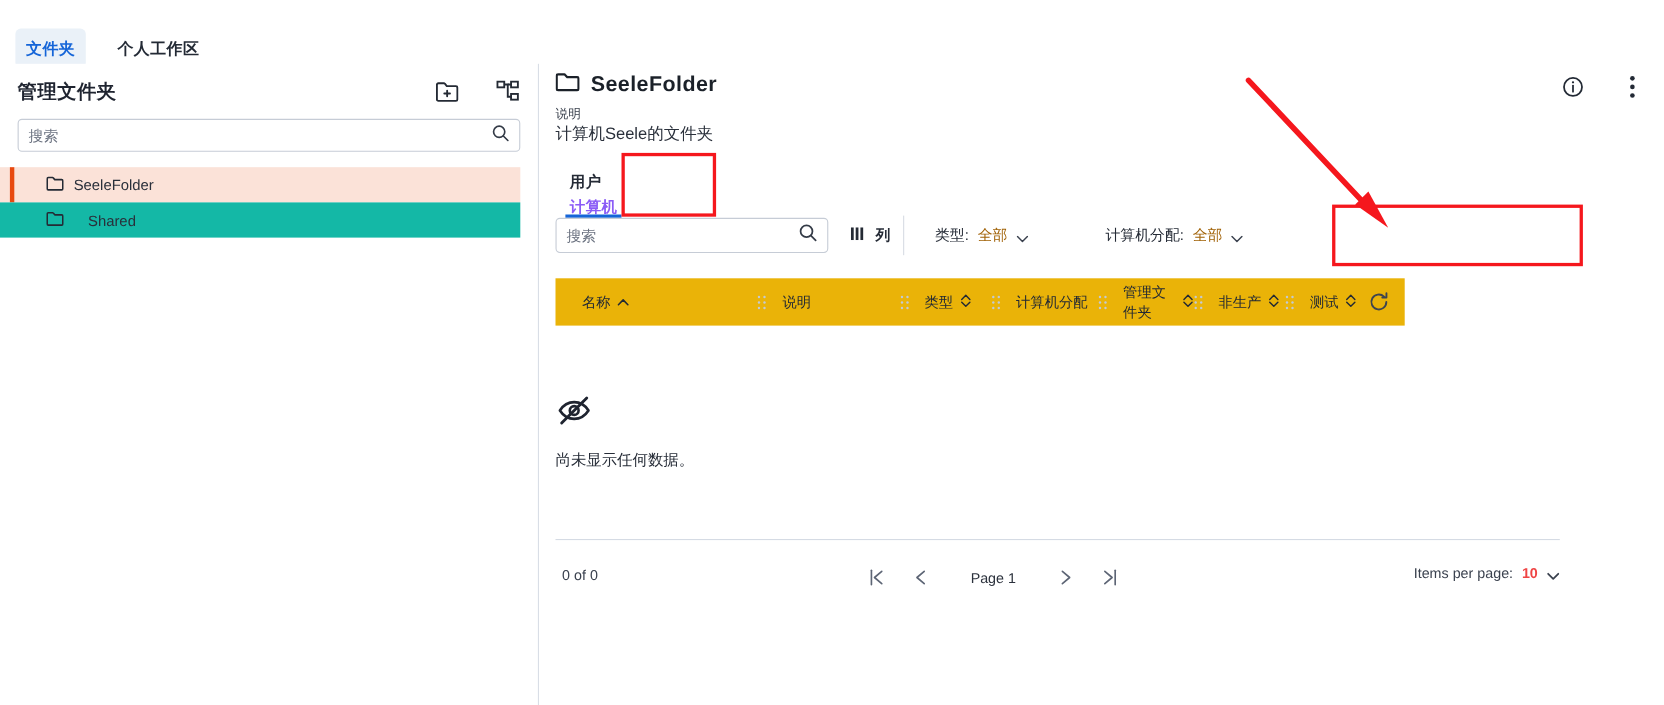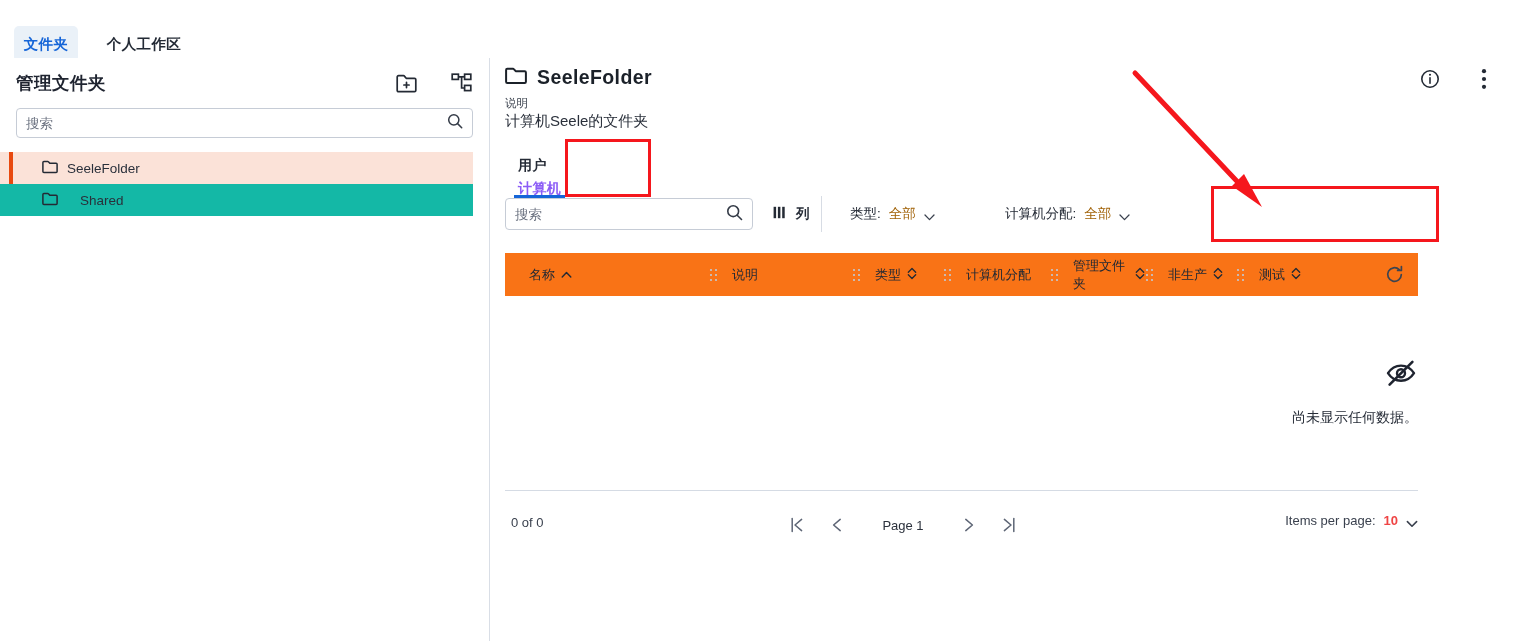--- a/index.html
+++ b/index.html
@@ -112,31 +112,31 @@
 
   .blue-btn {
     position: absolute; left: 731px; top: 138px; width: 198px; height: 38px;
     background: #1266dd; border-radius: 4px; border: none; cursor: pointer;
     display: flex; align-items: center; justify-content: center; gap: 10px;
     color: #fff; font-size: 14px; font-weight: bold; font-family: inherit; letter-spacing: .4px;
   }
 
   
   .table-head {
-    position: absolute; left: 15px; top: 195px; width: 913px; height: 43px;
-    background: #f97316; display: flex; align-items: center;
+    position: absolute; left: 15px; top: 195px; width: 772px; height: 43px;
+    background: #eab308; display: flex; align-items: center;
   }
   .th { position: relative; display: flex; align-items: center; font-size: 13px; color: #222934; height: 43px; }
   .th .lbl { margin-right: 6px; }
   .grip { width: 9px; height: 14px; margin-right: 14px; flex: 0 0 auto; }
   .th-refresh { margin-left: auto; margin-right: 14px; cursor: pointer; display:flex; align-items:center; }
 
   .empty-wrap {
     position: absolute; left: 15px; top: 238px; width: 913px; height: 194px;
-    display: flex; flex-direction: column; align-items: flex-end; justify-content: center; gap: 18px;
+    display: flex; flex-direction: column; align-items: flex-start; justify-content: center; gap: 18px;
   }
   .empty-text { font-size: 14px; color: #262c37; }
 
   .h-divider { position: absolute; left: 15px; top: 432px; width: 913px; height: 1px; background: #d5dbe4; }
 
   .paginator { position: absolute; left: 15px; top: 443px; width: 913px; height: 48px; }
   .pg-count { position: absolute; left: 6px; top: 14px; font-size: 13px; color: #3a414e; }
   .pg-nav { position: absolute; left: 272px; top: 6px; display: flex; align-items: center; gap: 0px; }
   .pg-btn { width: 40px; height: 36px; display: flex; align-items: center; justify-content: center; cursor: pointer; color: #5d6575; }
   .pg-page { font-size: 13px; color: #2b313c; width: 92px; text-align: center; }

